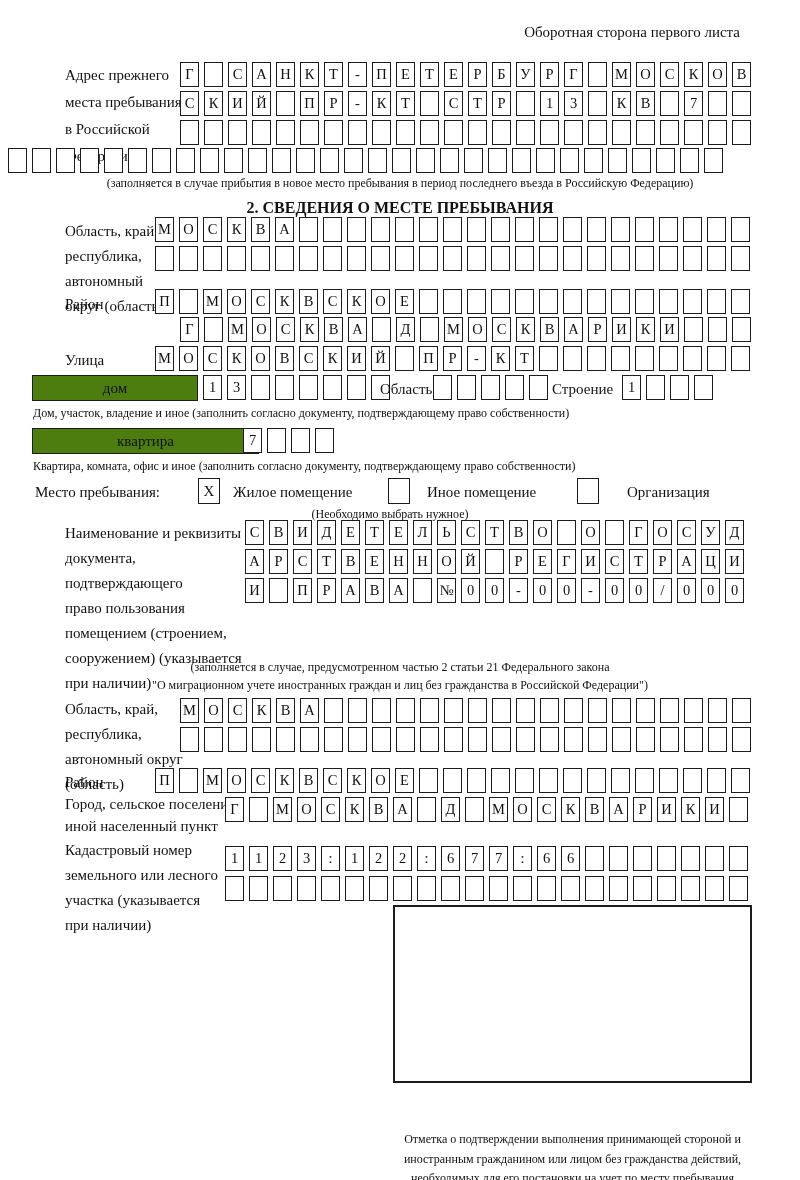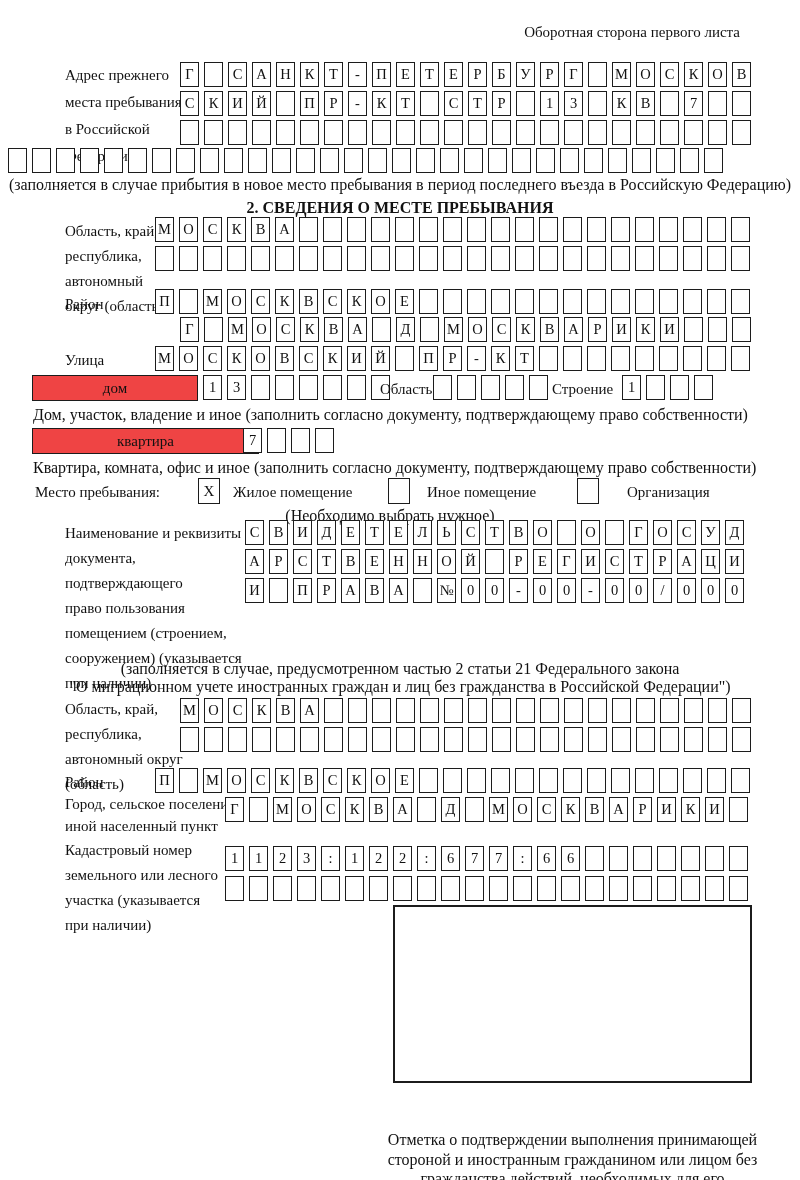--- a/index.html
+++ b/index.html
@@ -5,25 +5,25 @@
   html,body{margin:0;padding:0;background:#fff;}
   #page{position:relative;width:800px;height:1180px;background:#ffffff;
         font-family:"Liberation Serif","DejaVu Serif",serif;color:#111;overflow:hidden;}
   .abs{position:absolute;}
   .lbl{font-size:15px;line-height:25px;white-space:pre-line;}
   .lbl-tight{font-size:15px;line-height:22px;white-space:pre-line;}
   .cellrow{display:flex;gap:5px;}
   .cell{width:19px;height:25px;border:1.6px solid #1c1c1c;box-sizing:border-box;
         display:flex;align-items:center;justify-content:center;
         font-size:14.5px;font-family:"Liberation Serif","DejaVu Serif",serif;background:#fff;flex:0 0 auto;}
-  .caption{font-size:16px;}
+  .caption{font-size:12px;}
   .center{text-align:center;width:800px;left:0;}
   .title{font-weight:bold;font-size:16px;}
   .boxfield{border:1.8px solid #1c1c1c;height:26px;box-sizing:border-box;
-            display:flex;align-items:center;justify-content:center;font-size:15px;background:#ef4444;}
+            display:flex;align-items:center;justify-content:center;font-size:15px;background:#4d7c0f;}
   .chk{width:22px;height:26px;border:1.8px solid #1c1c1c;box-sizing:border-box;
        display:flex;align-items:center;justify-content:center;font-size:15px;background:#fff;}
   .stampbox{border:2px solid #1c1c1c;background:#fff;box-sizing:border-box;}
   .smalllh{line-height:19.5px;}
 </style>
 </head>
 <body>
 
 <div id="page">
 

